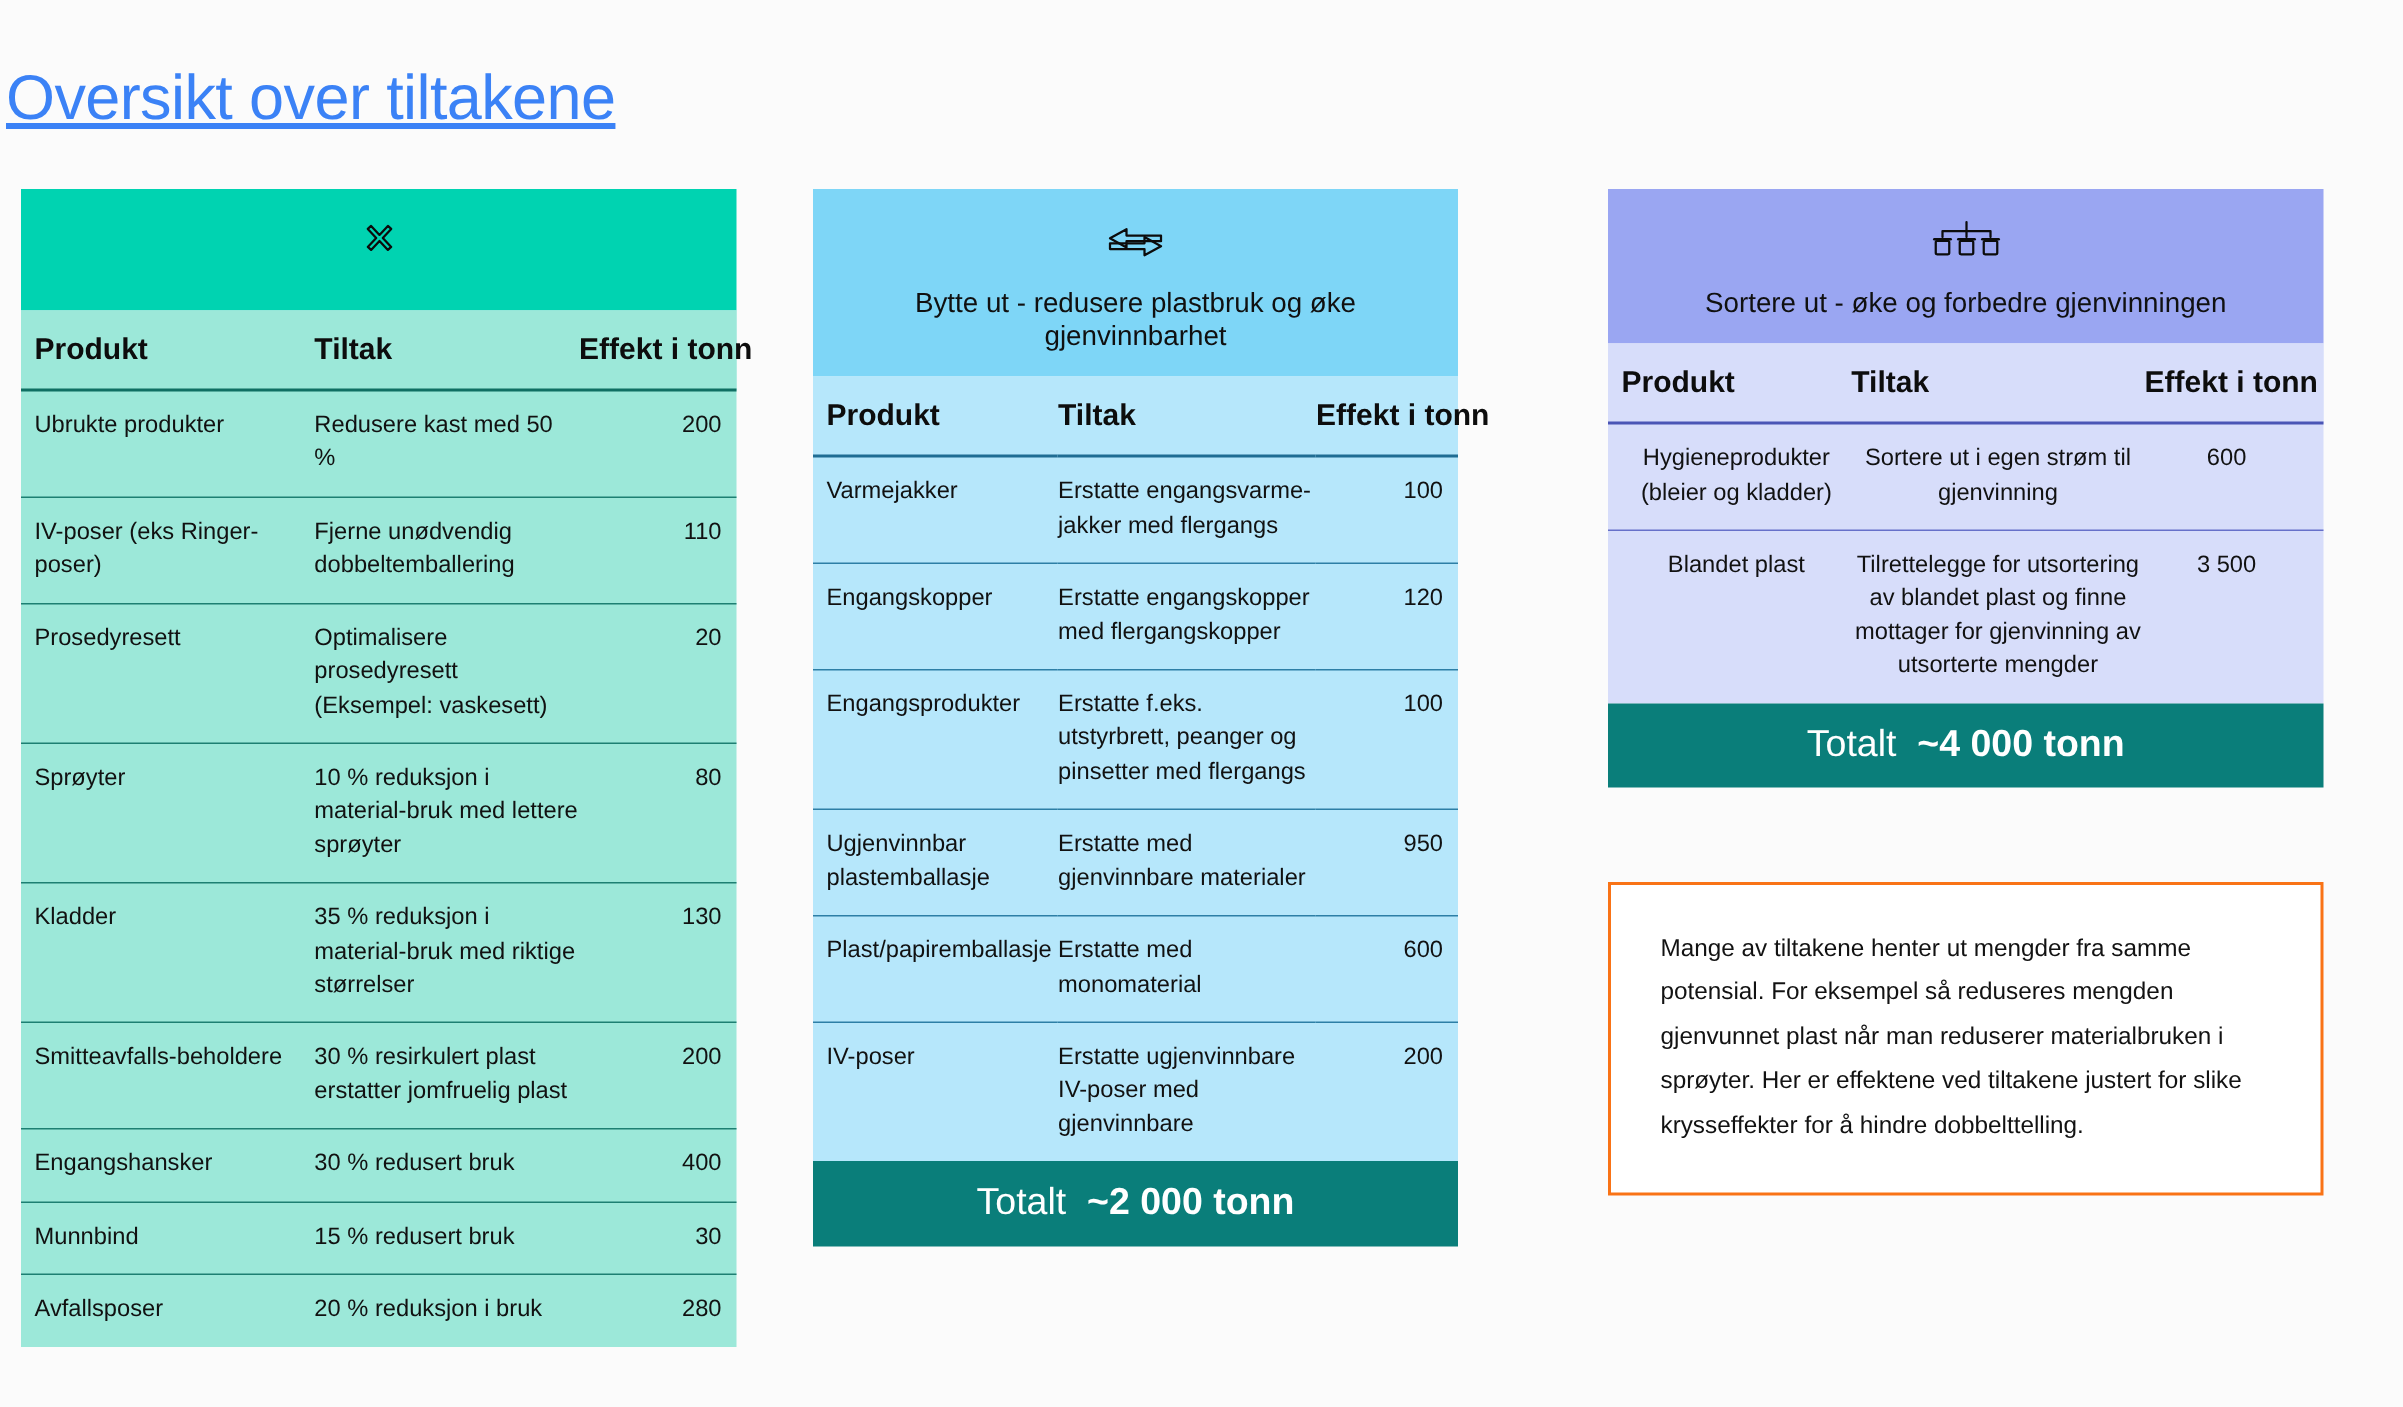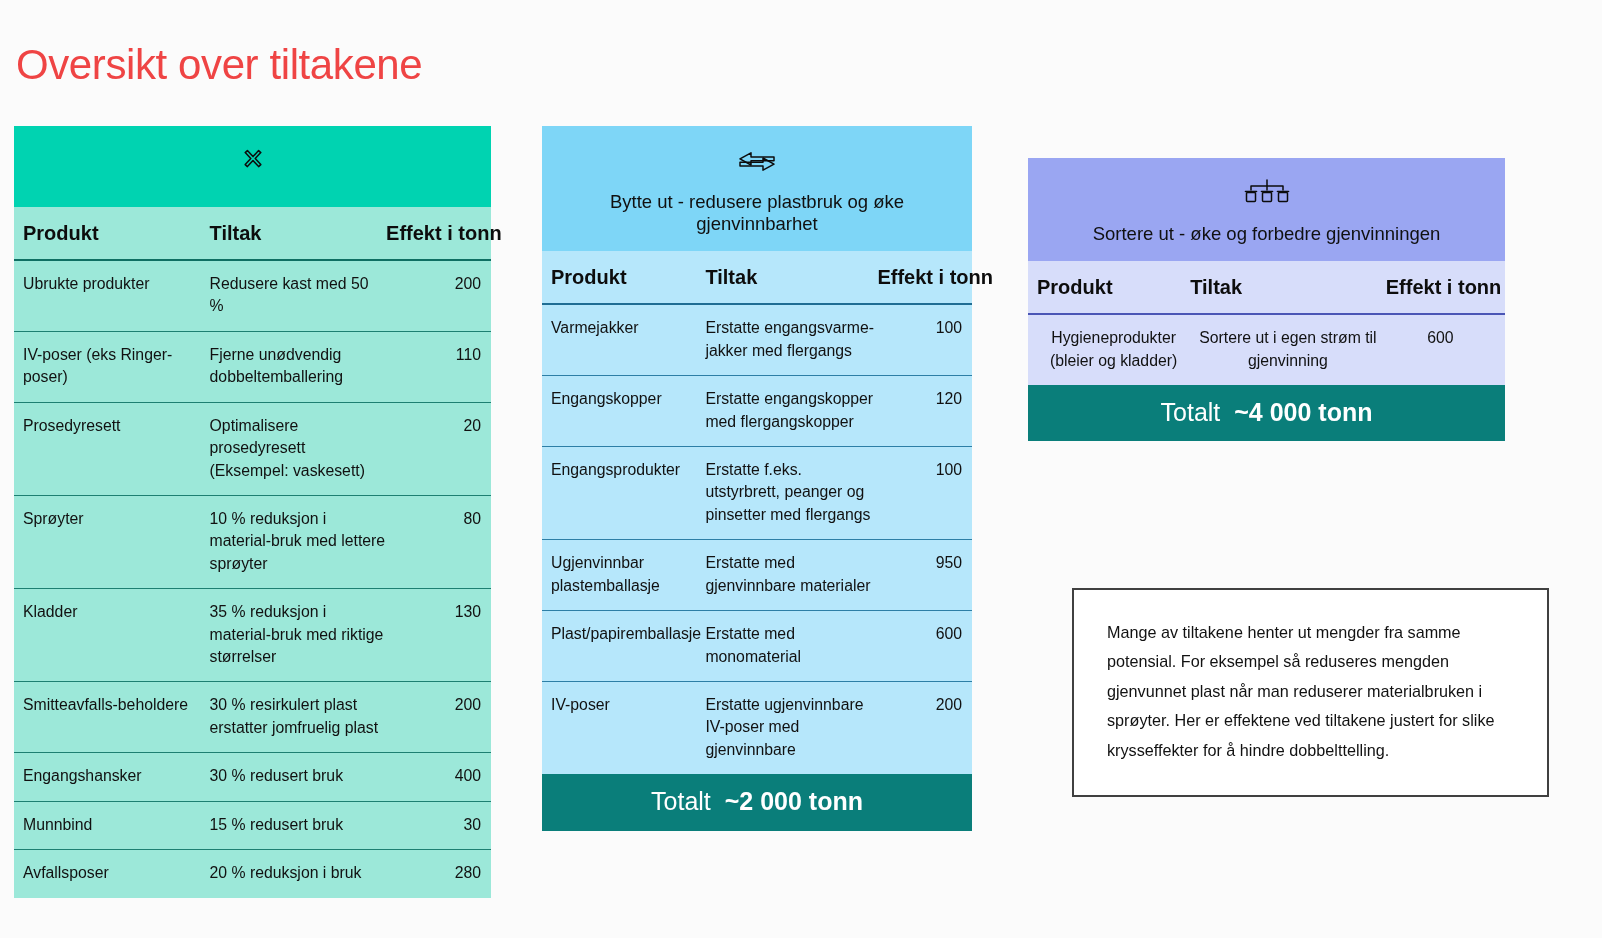--- a/index.html
+++ b/index.html
@@ -13,37 +13,38 @@
   #page {
     position: relative;
     width: 1602px;
     height: 938px;
     background: #fbfbfb;
   }
 
   
   .page-title {
     position: absolute;
-    left: 16px;
+    left: 4px;
     top: 43px;
     font-size: 42px;
     font-weight: 400;
-    color: #ef4444;
+    color: #3b82f6;
     letter-spacing: -0.4px;
     line-height: 1.05;
+    text-decoration: underline;
   }
 
   
   .col {
     position: absolute;
     top: 126px;
   }
   .col-1 { left: 14px;   width: 477px; }
   .col-2 { left: 542px;  width: 430px; }
-  .col-3 { left: 1028px; width: 477px; margin-top: 32px; }
+  .col-3 { left: 1072px; width: 477px; }
 
   .card-head {
     padding: 14px 12px 16px 12px;
     text-align: center;
   }
   .head-icon {
     display: block;
     margin: 7px auto 14px auto;
     height: 30px;
   }
@@ -114,21 +115,21 @@
     font-weight: 400;
   }
   .total-bar .amount { font-weight: 700; }
 
   
   .note-box {
     position: absolute;
     left: 1072px;
     top: 588px;
     width: 477px;
-    border: 2px solid #404040;
+    border: 2px solid #f97316;
     background: #ffffff;
     padding: 28px 33px 30px 33px;
   }
   .note-text {
     font-size: 16.2px;
     line-height: 1.82;
     color: #121212;
   }
 </style>
 </head>
@@ -283,20 +284,25 @@
             <tr class="headrow">
           <th class="c-produkt" style="width:34%">Produkt</th>
           <th style="width:41%">Tiltak</th>
           <th class="c-effekt" style="width:25%">Effekt i tonn</th>
         </tr>
         <tr class="datarow">
               <td class="c-produkt">Hygieneprodukter (bleier og kladder)</td>
               <td>Sortere ut i egen strøm til gjenvinning</td>
               <td class="c-effekt">600</td>
             </tr>
+        <tr class="datarow">
+              <td class="c-produkt">Blandet plast</td>
+              <td>Tilrettelegge for utsortering av blandet plast og finne mottager for gjenvinning av utsorterte mengder</td>
+              <td class="c-effekt">3 500</td>
+            </tr>
       </tbody>
         </table>
     </div>
     <div class="total-bar">
       <span>Totalt&nbsp;</span>
       <span class="amount">~4 000 tonn</span>
     </div>
   </div>
 
   <div class="note-box">

